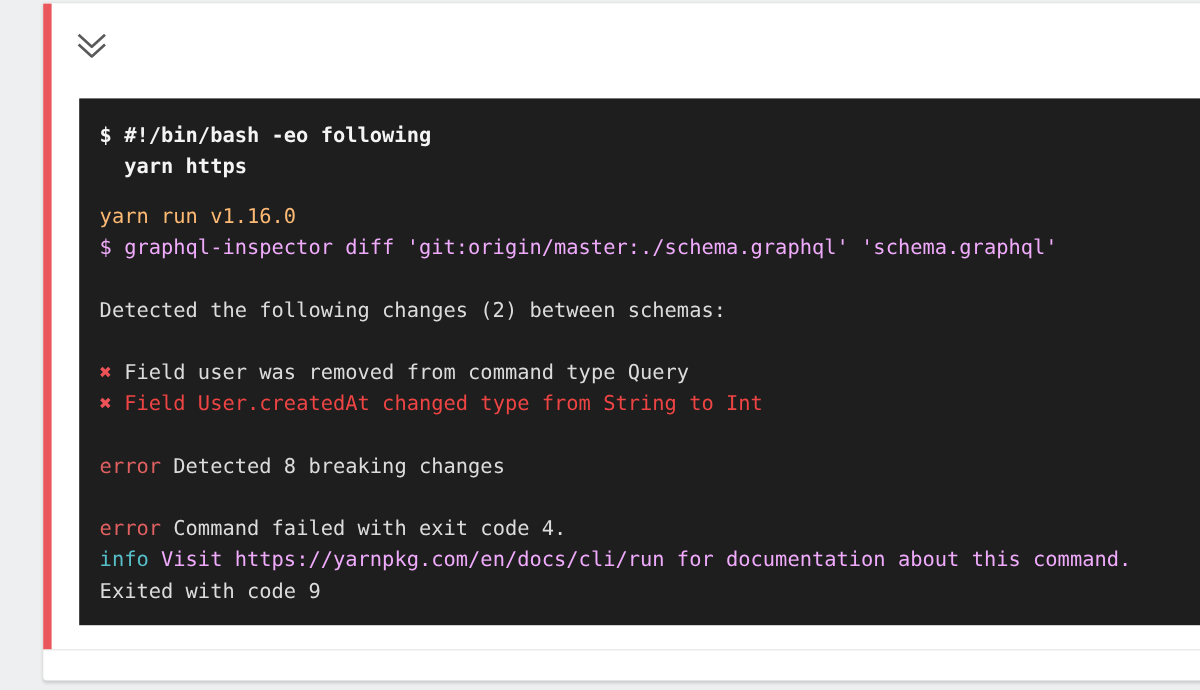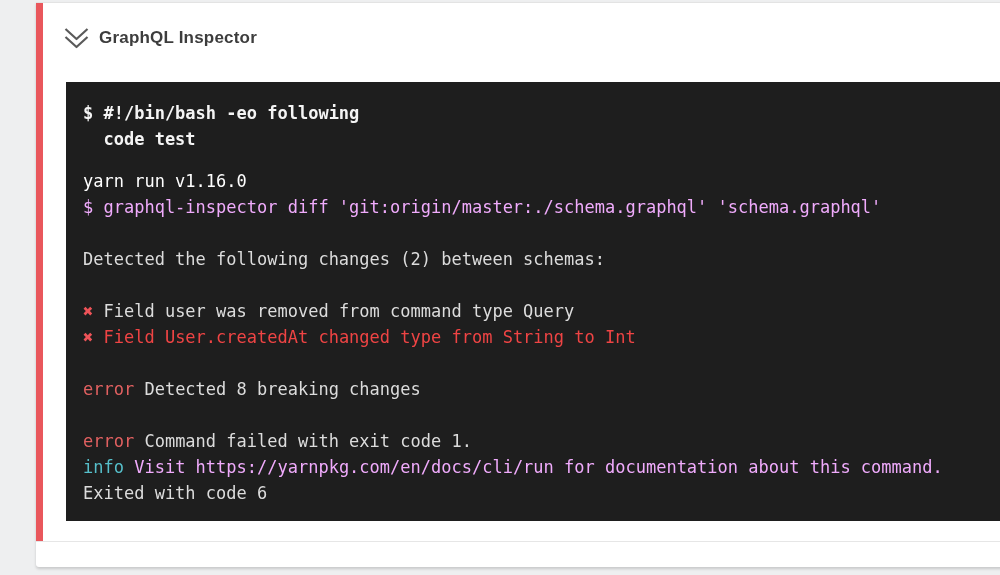--- a/index.html
+++ b/index.html
@@ -80,37 +80,36 @@
 <body style="background: rgb(238, 239, 240);">
 
 <div class="step-card">
   <div class="step-section">
     <div class="accent-bar" style="background: rgb(233, 87, 92);"></div>
     <div class="step-header">
       <svg class="chevron-icon" viewBox="0 0 27 24" fill="none" xmlns="http://www.w3.org/2000/svg">
         <polyline points="2.5,3 13.5,13 24.5,3" stroke-width="2.2" stroke-linejoin="round" stroke="#5a5a5a"></polyline>
         <polyline points="2.5,11 13.5,21 24.5,11" stroke-width="2.2" stroke-linejoin="round" stroke="#5a5a5a"></polyline>
       </svg>
-      <span class="step-title">GraphQL Inspector</span>
     </div>
     <div class="terminal" style="background: rgb(30, 30, 30);">
       <div class="term-block command">
           <div class="term-line"><span style="color: rgb(244, 244, 244); font-weight: 700;">$ #!/bin/bash -eo following</span></div>
-          <div class="term-line"><span style="color: rgb(244, 244, 244); font-weight: 700;">  code test</span></div>
+          <div class="term-line"><span style="color: rgb(244, 244, 244); font-weight: 700;">  yarn https</span></div>
         </div>
       <div class="term-block">
-          <div class="term-line"><span style="color: #ffffff;">yarn run v1.16.0</span></div>
+          <div class="term-line"><span style="color: #fdba74;">yarn run v1.16.0</span></div>
           <div class="term-line"><span style="color: #f0abfc;">$ graphql-inspector diff 'git:origin/master:./schema.graphql' 'schema.graphql'</span></div>
           <div class="term-line"> </div>
           <div class="term-line"><span style="color: rgb(220, 220, 220);">Detected the following changes (2) between schemas:</span></div>
           <div class="term-line"> </div>
           <div class="term-line"><span style="color: rgb(238, 83, 88);">✖</span><span style="color: rgb(220, 220, 220);"> Field user was removed from command type Query</span></div>
           <div class="term-line"><span style="color: rgb(238, 83, 88);">✖</span><span style="color: #ef4444;"> Field User.createdAt changed type from String to Int</span></div>
           <div class="term-line"> </div>
           <div class="term-line"><span style="color: rgb(224, 96, 96);">error</span><span style="color: rgb(220, 220, 220);"> Detected 8 breaking changes</span></div>
           <div class="term-line"> </div>
-          <div class="term-line"><span style="color: rgb(224, 96, 96);">error</span><span style="color: rgb(220, 220, 220);"> Command failed with exit code 1.</span></div>
+          <div class="term-line"><span style="color: rgb(224, 96, 96);">error</span><span style="color: rgb(220, 220, 220);"> Command failed with exit code 4.</span></div>
           <div class="term-line"><span style="color: rgb(86, 191, 202); text-align: right;">info</span><span style="color: #f0abfc;"> Visit https://yarnpkg.com/en/docs/cli/run for documentation about this command.</span></div>
-          <div class="term-line"><span style="color: rgb(220, 220, 220);">Exited with code 6</span></div>
+          <div class="term-line"><span style="color: rgb(220, 220, 220);">Exited with code 9</span></div>
         </div>
     </div>
   </div>
 </div>
 
 </body></html>

